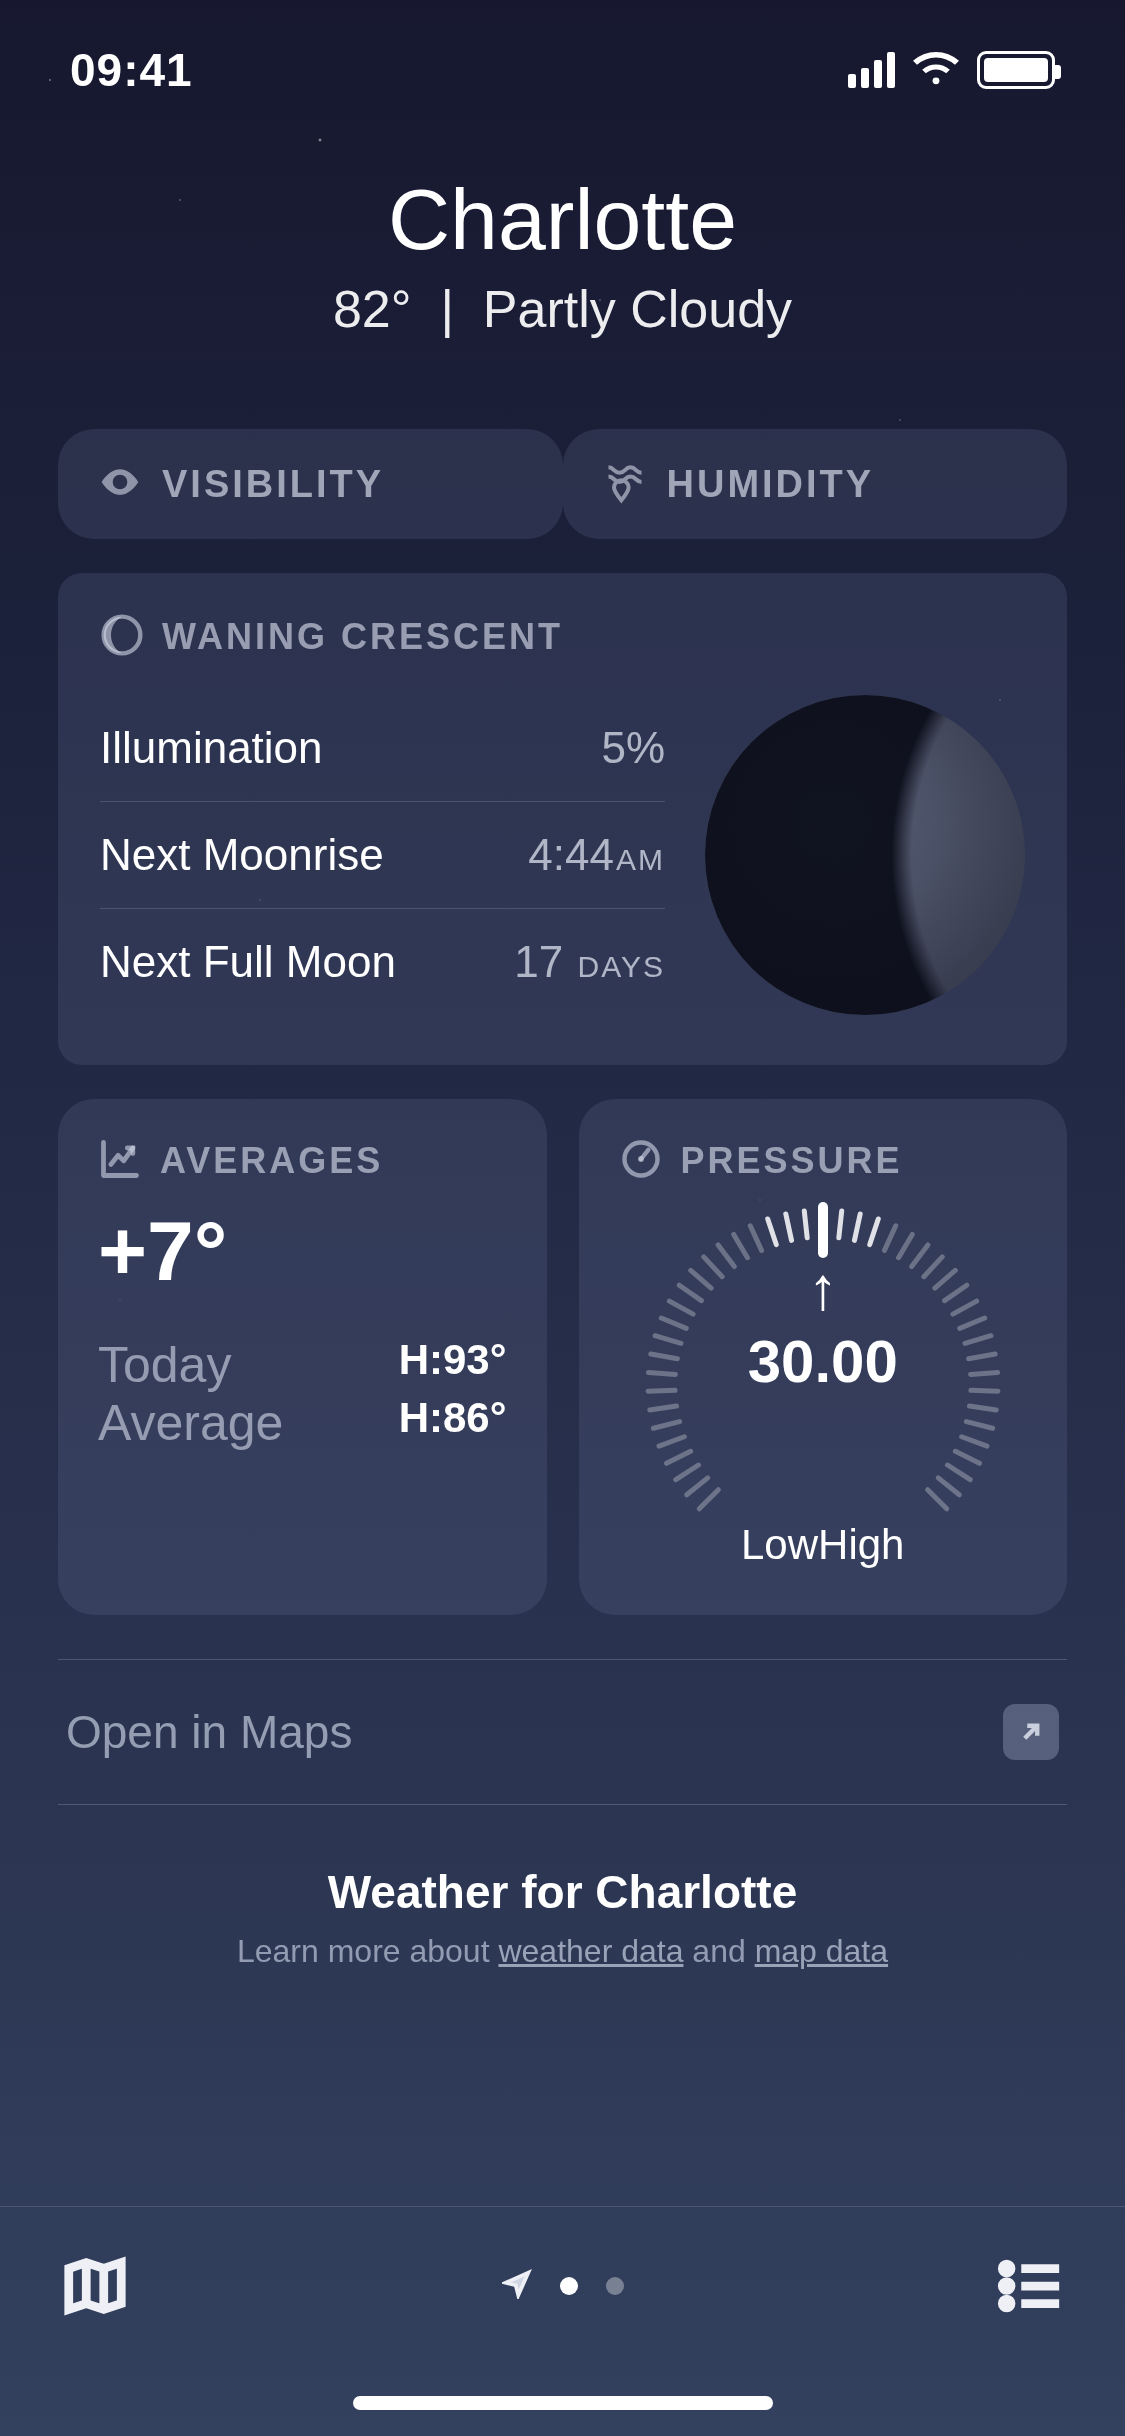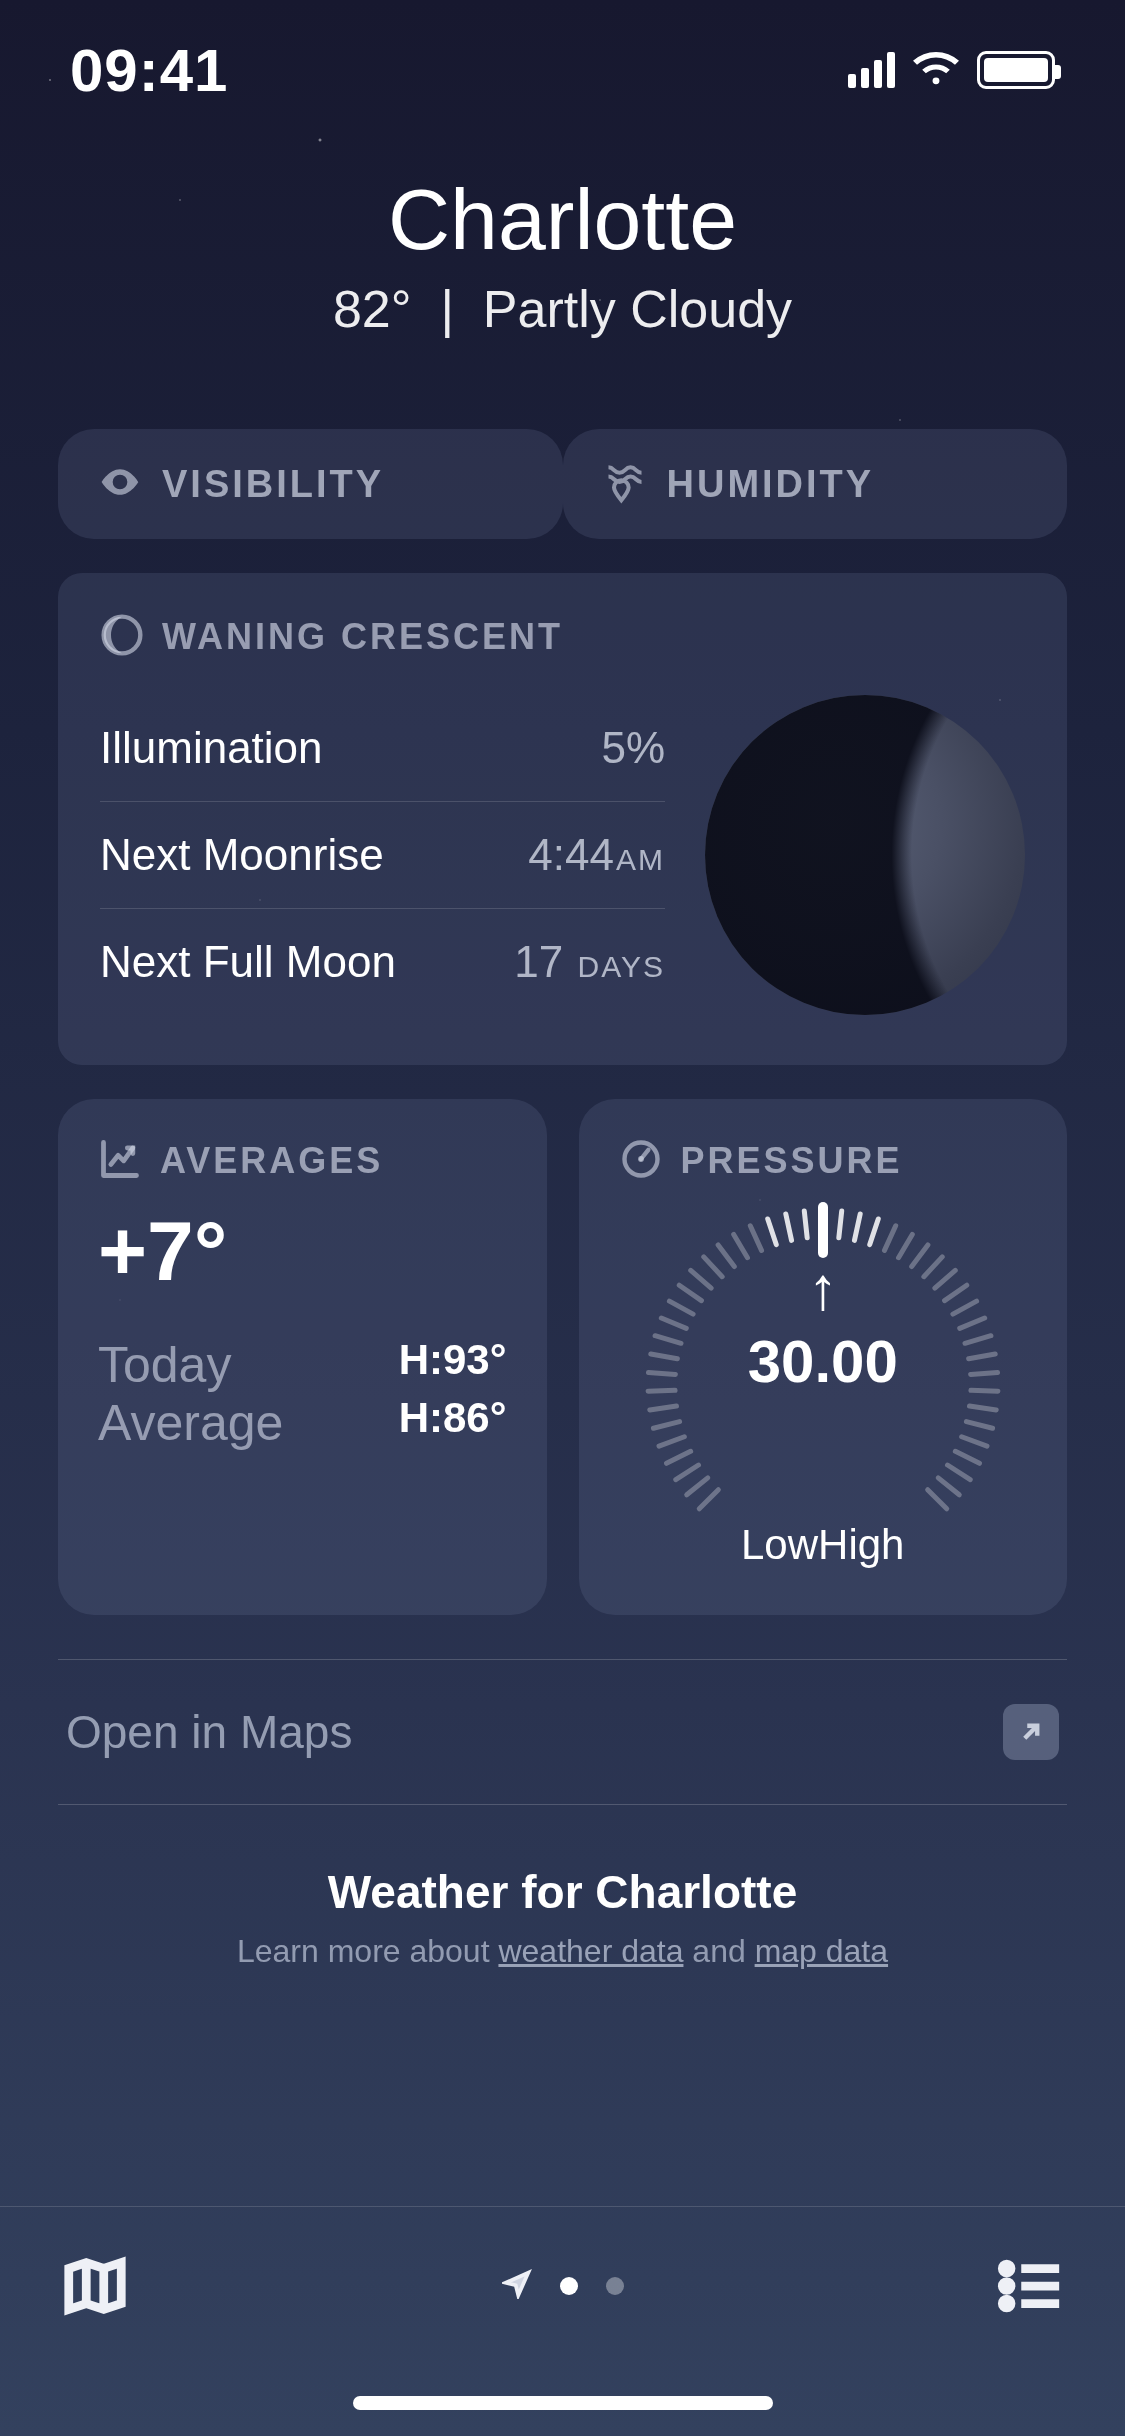--- a/index.html
+++ b/index.html
@@ -14,21 +14,21 @@
       radial-gradient(1px 1px at 1000px 700px, rgba(255,255,255,.5), transparent),
       radial-gradient(1px 1px at 260px 900px, rgba(255,255,255,.35), transparent),
       radial-gradient(1px 1px at 760px 1200px, rgba(255,255,255,.25), transparent),
       radial-gradient(1px 1px at 120px 1300px, rgba(255,255,255,.2), transparent),
       linear-gradient(180deg,#17182f 0%, #1d233d 30%, #2a3350 70%, #33415e 100%);
     color: #fff;
     position: relative;
   }
   
   .status-bar { position: absolute; top: 0; left: 0; right: 0; height: 140px; display: flex; align-items: center; justify-content: space-between; padding: 0 70px; }
-  .status-time { font-size: 60px; font-weight: 600; letter-spacing: 1px; }
+  .status-time { font-size: 46px; font-weight: 600; letter-spacing: 1px; }
   .status-right { display: flex; align-items: center; gap: 18px; }
   .bars { display: flex; align-items: flex-end; gap: 5px; }
   .bars span { width: 8px; background: #fff; border-radius: 2px; display: block; }
   .bars span:nth-child(1){height:14px}.bars span:nth-child(2){height:20px}.bars span:nth-child(3){height:28px}.bars span:nth-child(4){height:36px}
   .wifi svg { width: 46px; height: 36px; }
   .battery { width: 78px; height: 38px; border: 3px solid #fff; border-radius: 9px; position: relative; padding: 4px; }
   .battery::after { content:""; position:absolute; right:-9px; top:11px; width:6px; height:14px; background:#fff; border-radius:0 3px 3px 0; }
   .battery-fill { background:#fff; width:100%; height:100%; border-radius:4px; }
 
   

